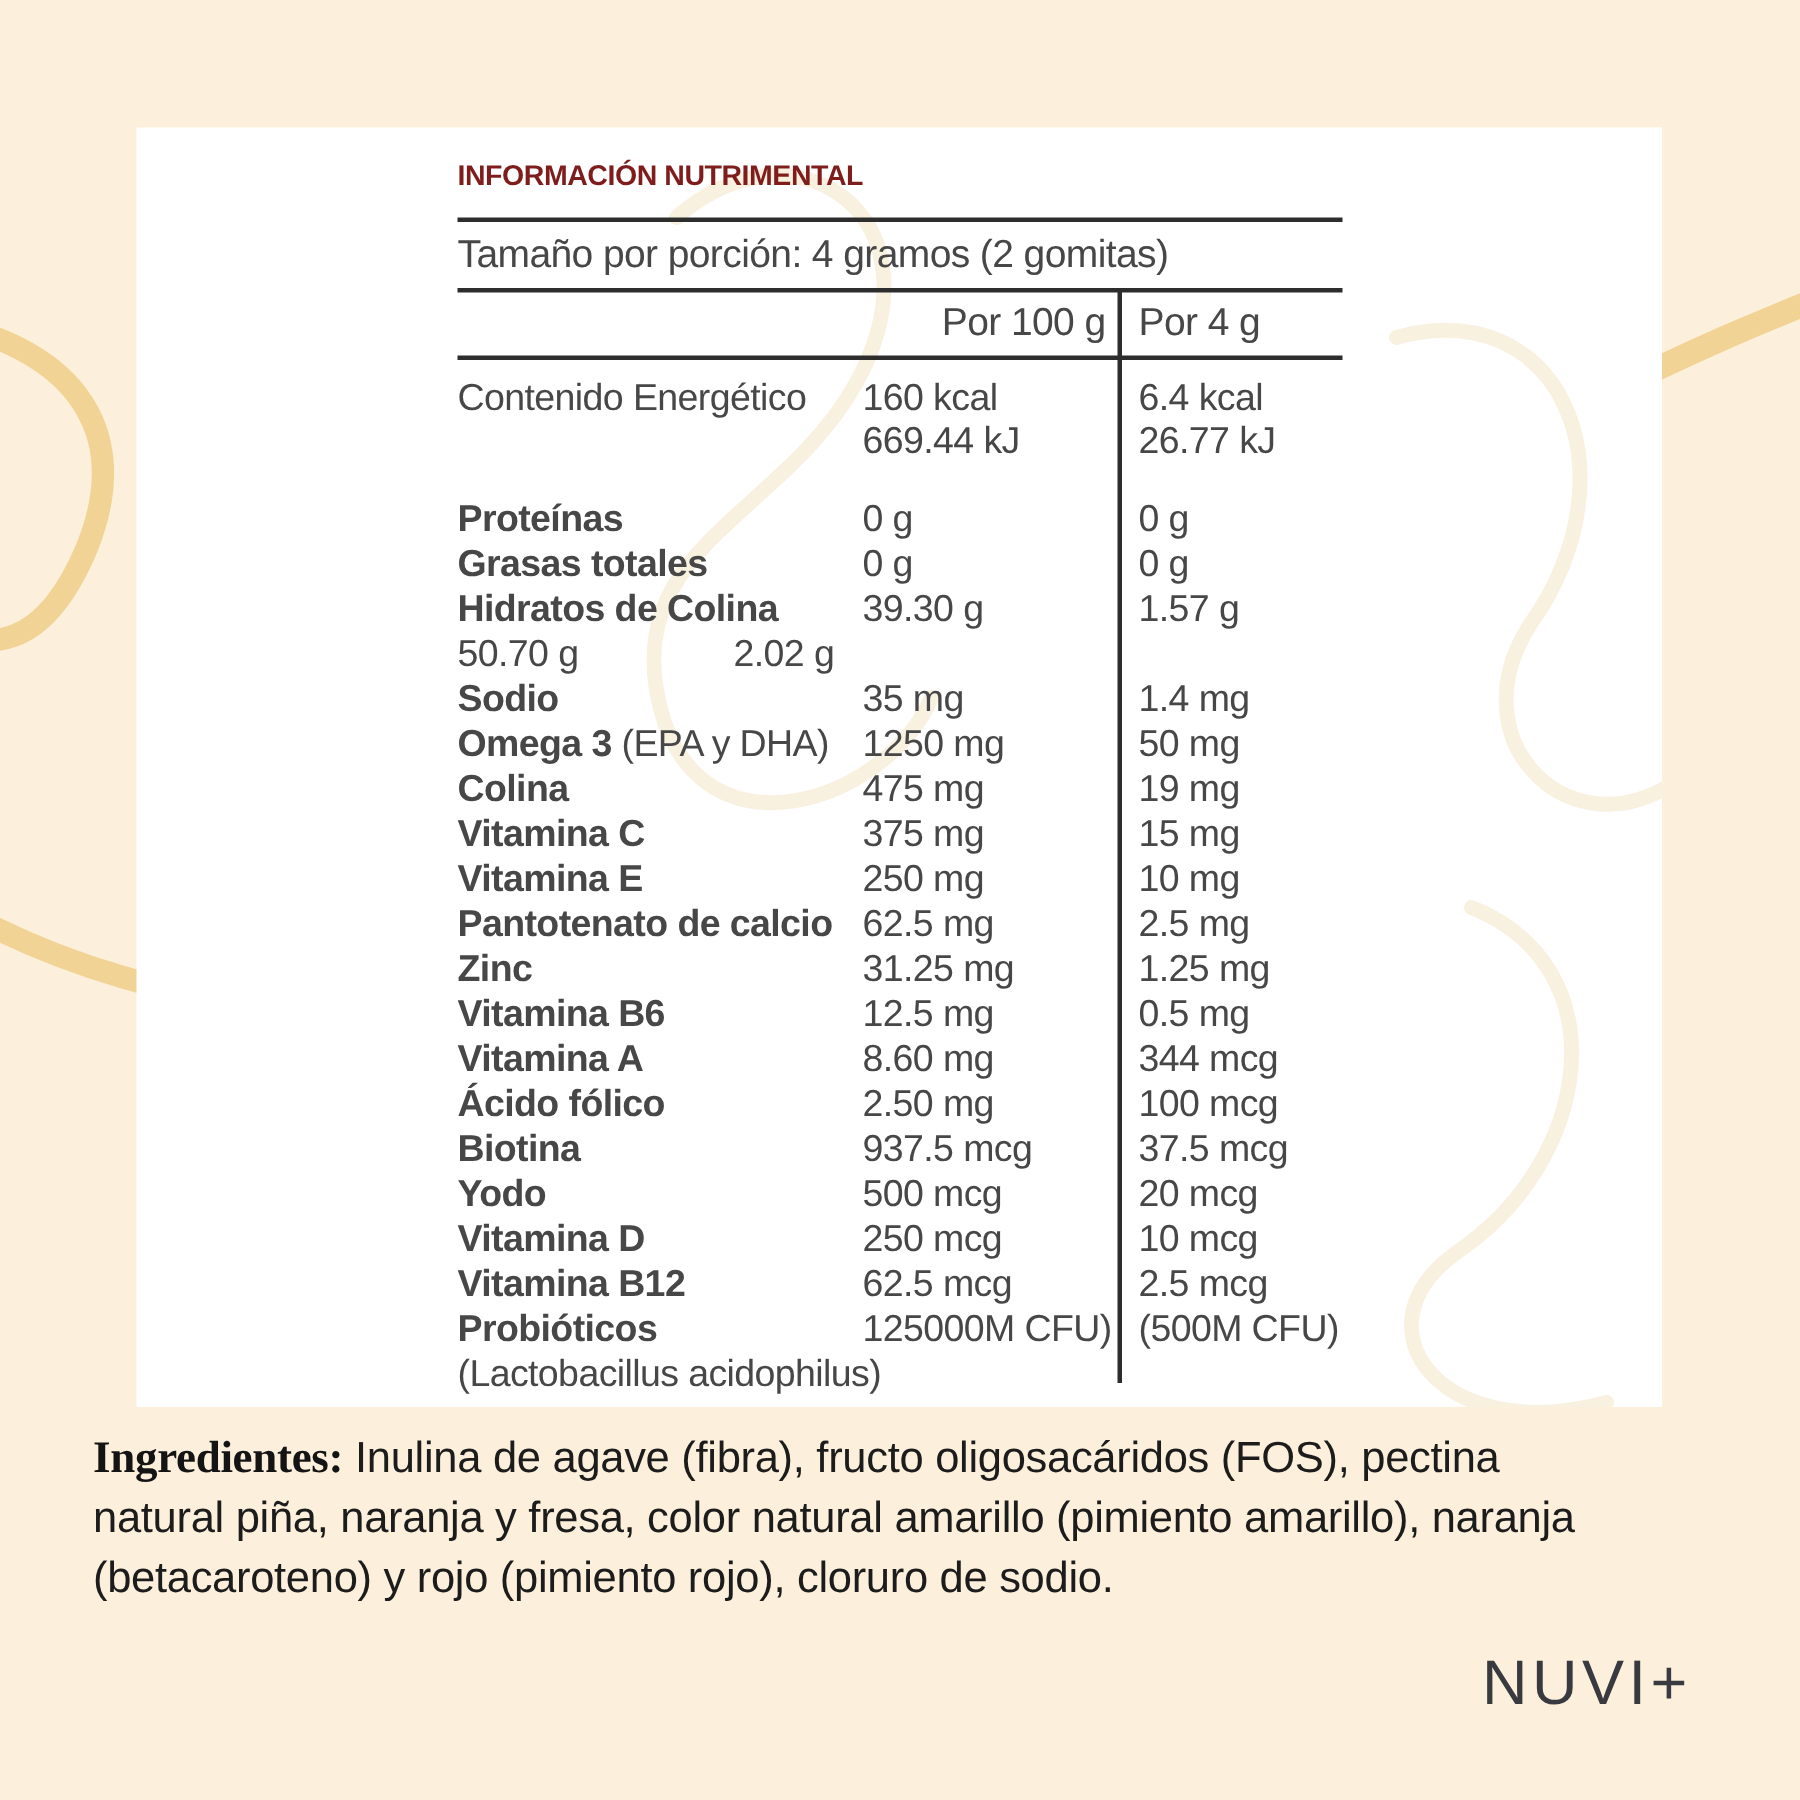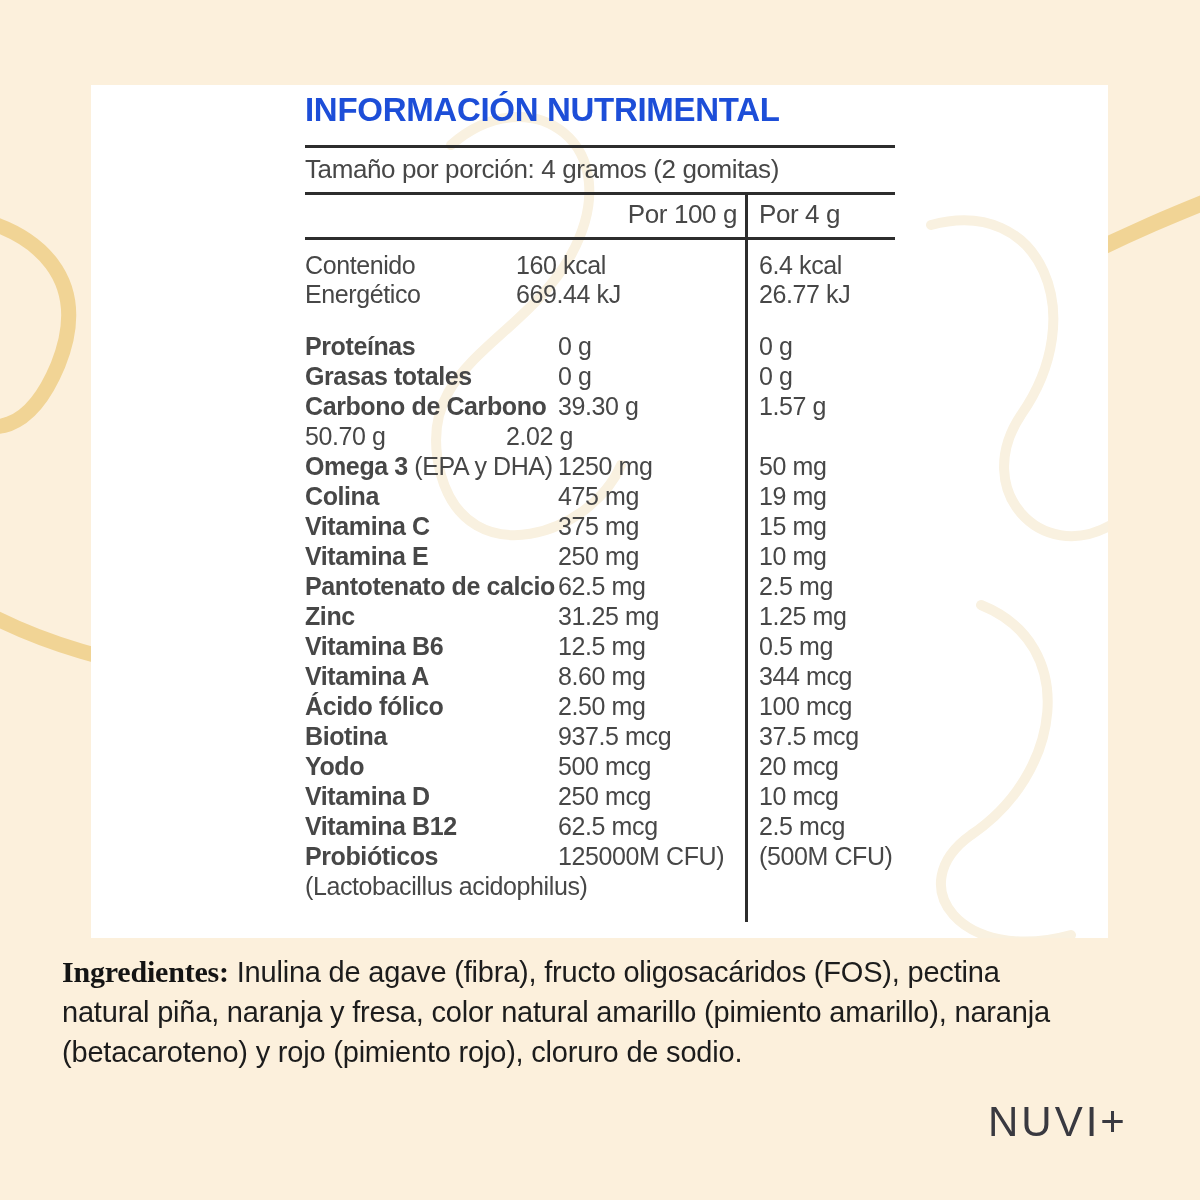--- a/index.html
+++ b/index.html
@@ -9,22 +9,22 @@
     font-family:"Liberation Sans",sans-serif;
   }
   .bg-svg{position:absolute;left:0;top:0;width:1200px;height:1200px;}
   .card{
     position:absolute;left:91px;top:85px;width:1017px;height:853px;
     background:#ffffff;overflow:hidden;
   }
   .card-svg{position:absolute;left:0;top:0;width:1017px;height:853px;}
   .ntable{position:absolute;left:214px;top:0;width:590px;color:#474747;}
   .t-title{
-    position:absolute;left:0;top:6px;width:100%;
-    font-size:33px;font-weight:bold;letter-spacing:-0.3px;color:#1d4ed8;
+    position:absolute;left:0;top:22px;width:100%;
+    font-size:19px;font-weight:bold;letter-spacing:-0.3px;color:#7f1d1d;
     white-space:nowrap;
   }
   .rule{position:absolute;left:0;width:590px;height:3px;background:#2d2d2d;}
   .rule1{top:60px;}
   .rule2{top:107px;}
   .rule3{top:152px;}
   .vdivider{position:absolute;left:440px;top:107px;width:3px;height:730px;background:#2d2d2d;}
   .serving{
     position:absolute;left:0;top:69px;width:100%;
     font-size:26px;letter-spacing:-0.4px;white-space:nowrap;
@@ -35,22 +35,22 @@
   }
   .headers .sp{flex:1;}
   .h100{width:170px;text-align:right;padding-right:8px;box-sizing:border-box;white-space:nowrap;}
   .h4{width:150px;padding-left:14px;box-sizing:border-box;white-space:nowrap;}
   .tbody{position:absolute;left:0;top:166px;width:590px;font-size:25px;letter-spacing:-0.4px;}
   .row{display:flex;line-height:30px;}
   .row .lbl{flex:1;min-width:0;}
   .row .lbl .b{font-weight:bold;}
   .row .lbl .note{font-weight:normal;white-space:nowrap;}
   .row .v100{width:170px;text-align:left;padding-right:8px;box-sizing:border-box;white-space:nowrap;}
-  .row .v4{width:150px;padding-left:14px;box-sizing:border-box;white-space:nowrap;margin-left:17px;}
-  .energy{line-height:29px;margin-bottom:22px;gap:42px;}
+  .row .v4{width:150px;padding-left:14px;box-sizing:border-box;white-space:nowrap;}
+  .energy{line-height:29px;margin-bottom:22px;}
   .energy .lbl{font-weight:normal;}
   .ingredients{
     position:absolute;left:62px;top:952px;width:1080px;
     font-size:29px;line-height:40px;color:#1c1c1c;letter-spacing:-0.2px;
   }
   .ingredients div{white-space:nowrap;}
   .ing-label{
     font-family:"Liberation Serif",serif;font-weight:bold;font-size:30px;color:#141414;
   }
   .brand{
@@ -120,32 +120,40 @@
     <div class="lbl">
       <span class="b">Grasas totales</span><span class="sfx"></span>
       <div class="note"></div>
     </div>
     <div class="v100">0 g</div>
     <div class="v4">0 g</div>
   </div>
 
   <div class="row">
     <div class="lbl">
-      <span class="b">Carbono de Carbono</span><span class="sfx"></span>
+      <span class="b">Hidratos de Colina</span><span class="sfx"></span>
       <div class="note"></div>
     </div>
     <div class="v100">39.30 g</div>
     <div class="v4">1.57 g</div>
   </div>
 
   <div class="row">
     <div class="v100">50.70 g</div>
     <div class="v4">2.02 g</div>
   </div>
 
+  <div class="row">
+    <div class="lbl">
+      <span class="b">Sodio</span><span class="sfx"></span>
+      <div class="note"></div>
+    </div>
+    <div class="v100">35 mg</div>
+    <div class="v4">1.4 mg</div>
+  </div>
 
   <div class="row">
     <div class="lbl">
       <span class="b">Omega 3</span><span class="sfx"> (EPA y DHA)</span>
       <div class="note"></div>
     </div>
     <div class="v100">1250 mg</div>
     <div class="v4">50 mg</div>
   </div>
 

